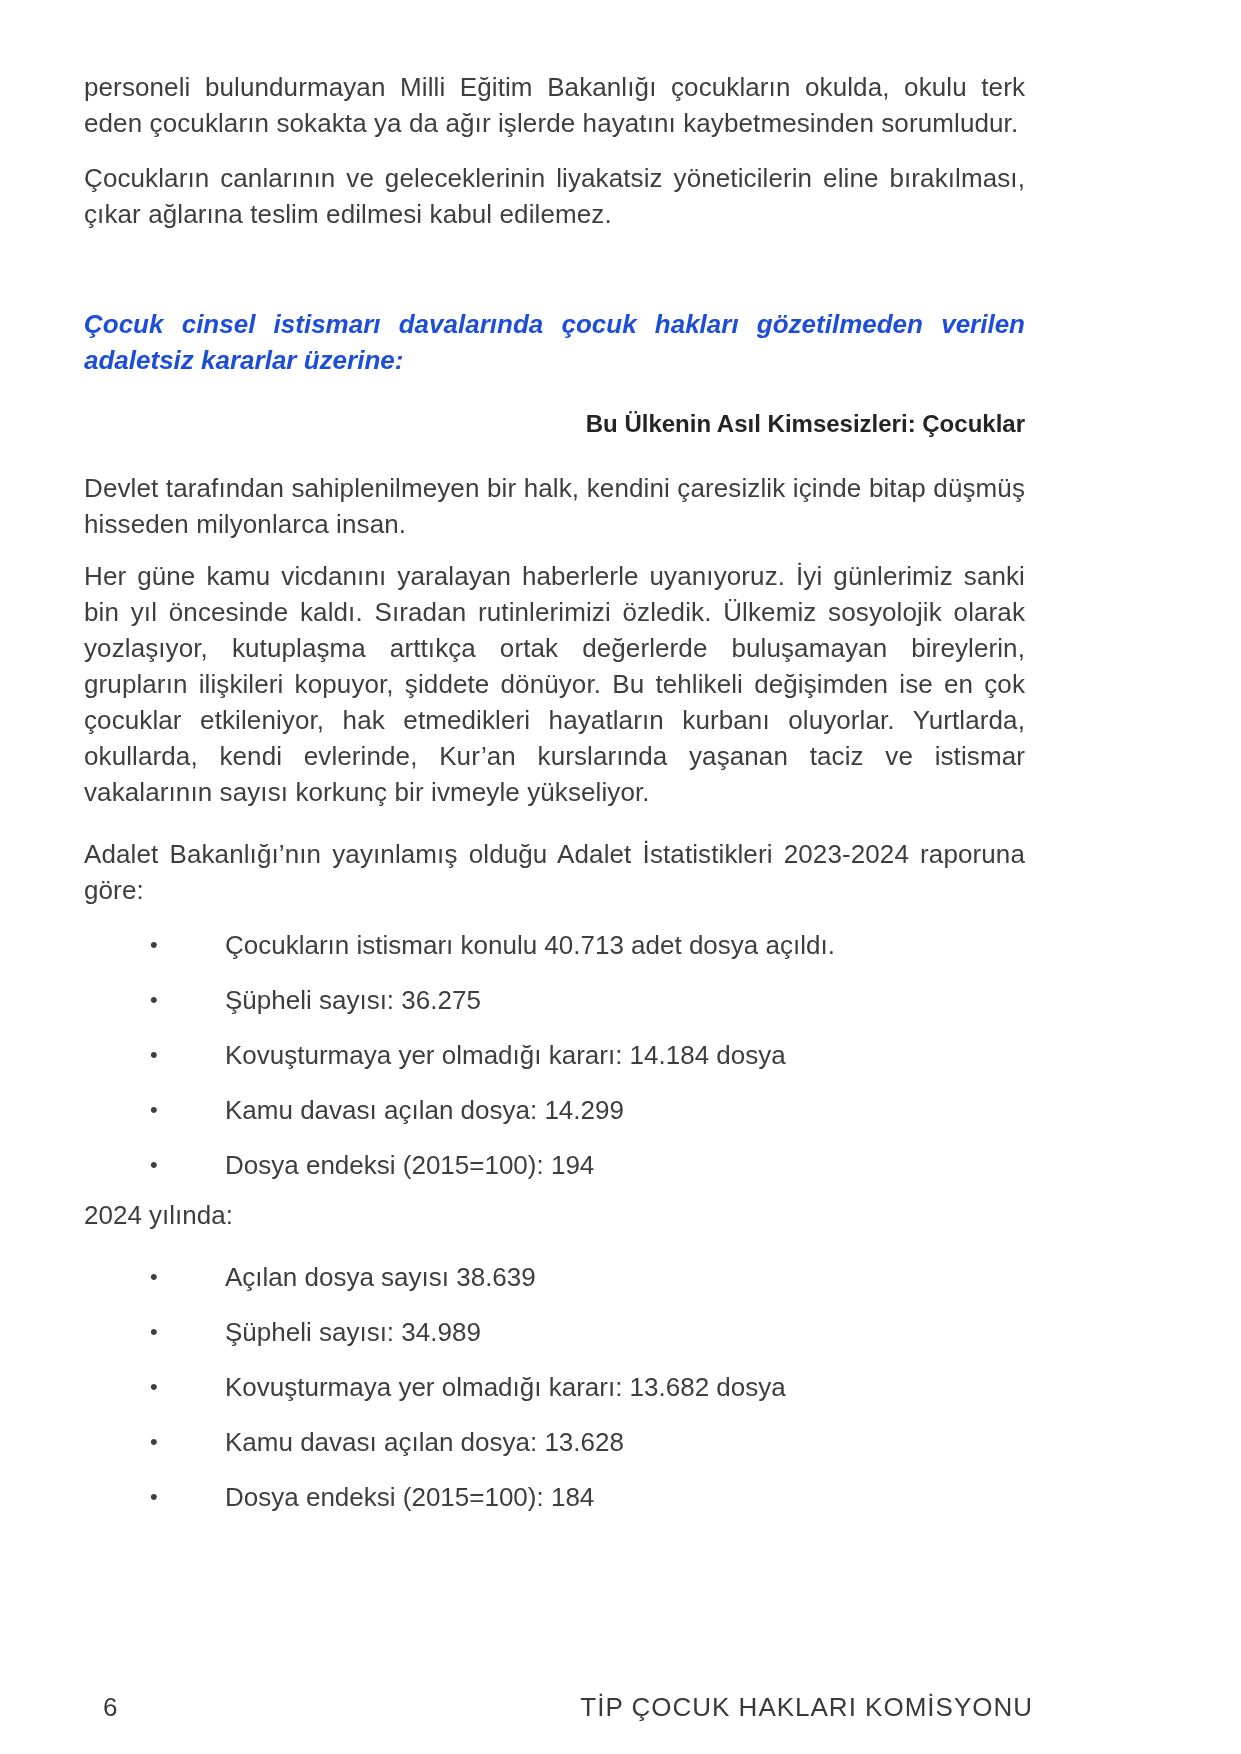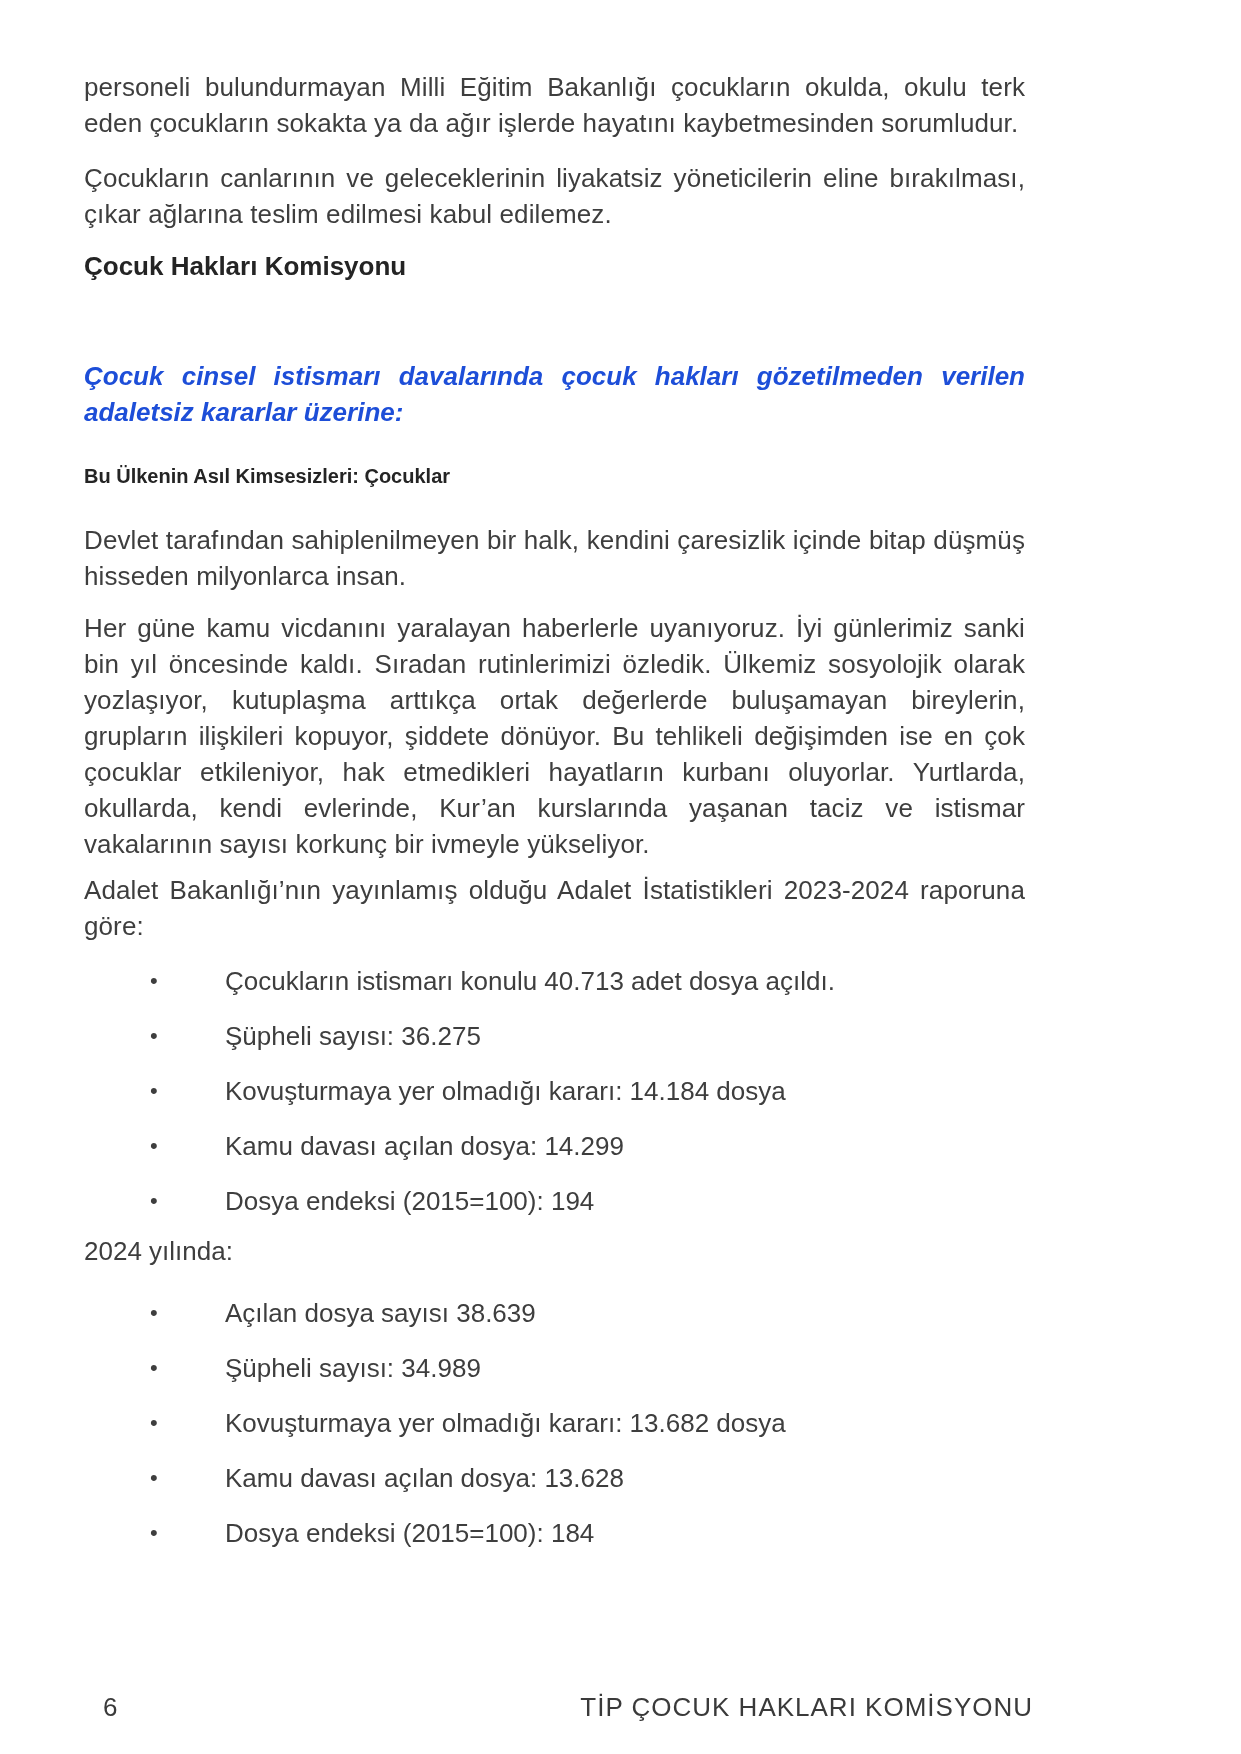--- a/index.html
+++ b/index.html
@@ -40,29 +40,29 @@
     margin-top: 74px;
     font-size: 26px;
     line-height: 36px;
     font-weight: 800;
     font-style: italic;
     color: #1d4ed8;
     text-align: justify;
   }
   .subsection-title {
     margin-top: 28px;
-    font-size: 20px;
+    font-size: 24px;
     line-height: 36px;
     font-weight: 800;
     color: #242424;
-    text-align: left;
+    text-align: right;
   }
   .p3 { margin-top: 28px; }
   .p4 { margin-top: 16px; }
-  .p5 { margin-top: 10px; }
+  .p5 { margin-top: 26px; }
   .year-label {
     margin-top: 25px;
     font-size: 26px;
     line-height: 36px;
     text-align: left;
   }
   .year-label.y2024 { margin-top: 14px; }
   .bullet-row {
     display: flex;
     margin: 19px 0 0 66px;
@@ -94,21 +94,20 @@
 </head>
 <body>
 
 <div class="page">
   <div class="content">
 
     <p class="para p1">personeli bulundurmayan Milli Eğitim Bakanlığı çocukların okulda, okulu terk eden çocukların sokakta ya da ağır işlerde hayatını kaybetmesinden sorumludur.</p>
 
     <p class="para p2">Çocukların canlarının ve geleceklerinin liyakatsiz yöneticilerin eline bırakılması, çıkar ağlarına teslim edilmesi kabul edilemez.</p>
 
-    <p class="signature">Çocuk Hakları Komisyonu</p>
 
     <p class="section-title-italic">Çocuk cinsel istismarı davalarında çocuk hakları gözetilmeden verilen adaletsiz kararlar üzerine:</p>
 
     <p class="subsection-title">Bu Ülkenin Asıl Kimsesizleri: Çocuklar</p>
 
     <p class="para p3">Devlet tarafından sahiplenilmeyen bir halk, kendini çaresizlik içinde bitap düşmüş hisseden milyonlarca insan.</p>
 
     <p class="para p4">Her güne kamu vicdanını yaralayan haberlerle uyanıyoruz. İyi günlerimiz sanki bin yıl öncesinde kaldı. Sıradan rutinlerimizi özledik. Ülkemiz sosyolojik olarak yozlaşıyor, kutuplaşma arttıkça ortak değerlerde buluşamayan bireylerin, grupların ilişkileri kopuyor, şiddete dönüyor. Bu tehlikeli değişimden ise en çok çocuklar etkileniyor, hak etmedikleri hayatların kurbanı oluyorlar. Yurtlarda, okullarda, kendi evlerinde, Kur’an kurslarında yaşanan taciz ve istismar vakalarının sayısı korkunç bir ivmeyle yükseliyor.</p>
 
     <p class="para p5">Adalet Bakanlığı’nın yayınlamış olduğu Adalet İstatistikleri 2023-2024 raporuna göre:</p>

